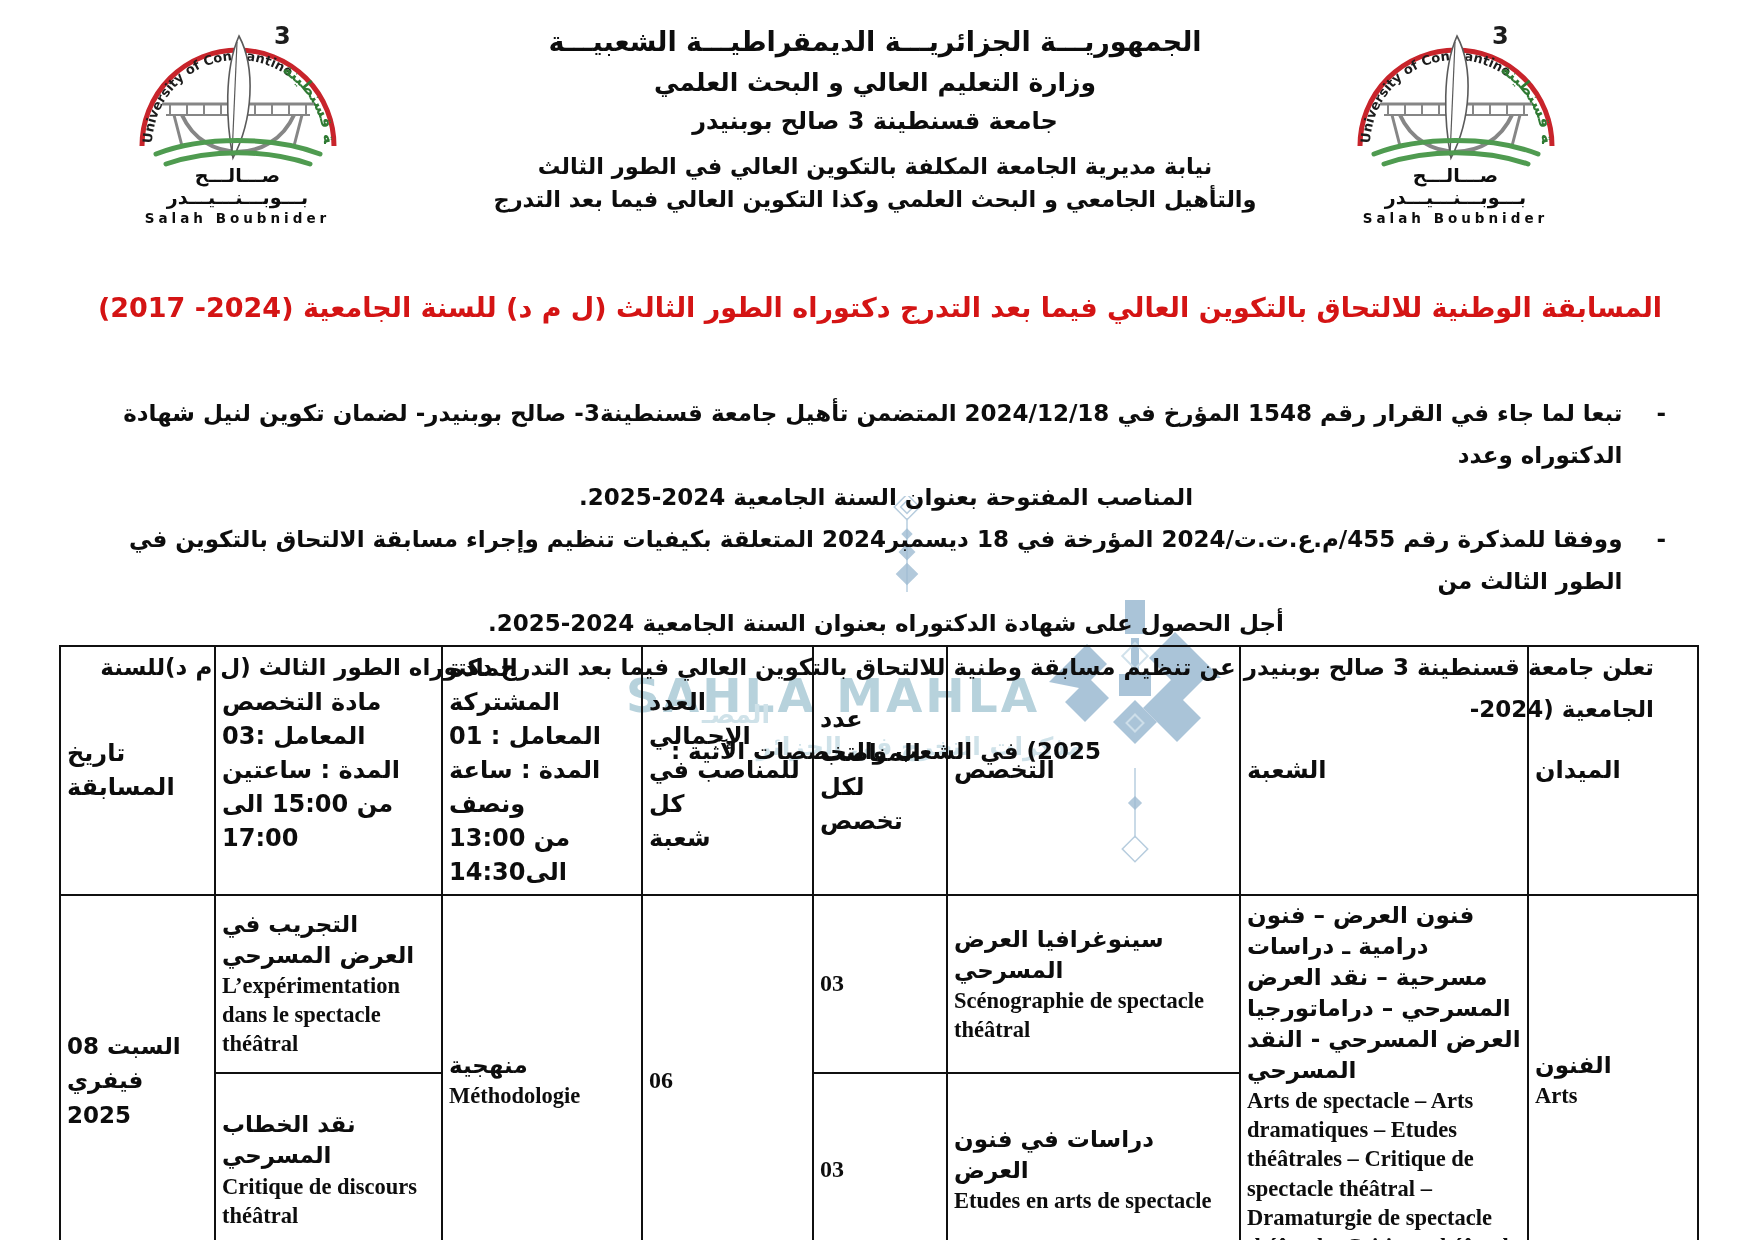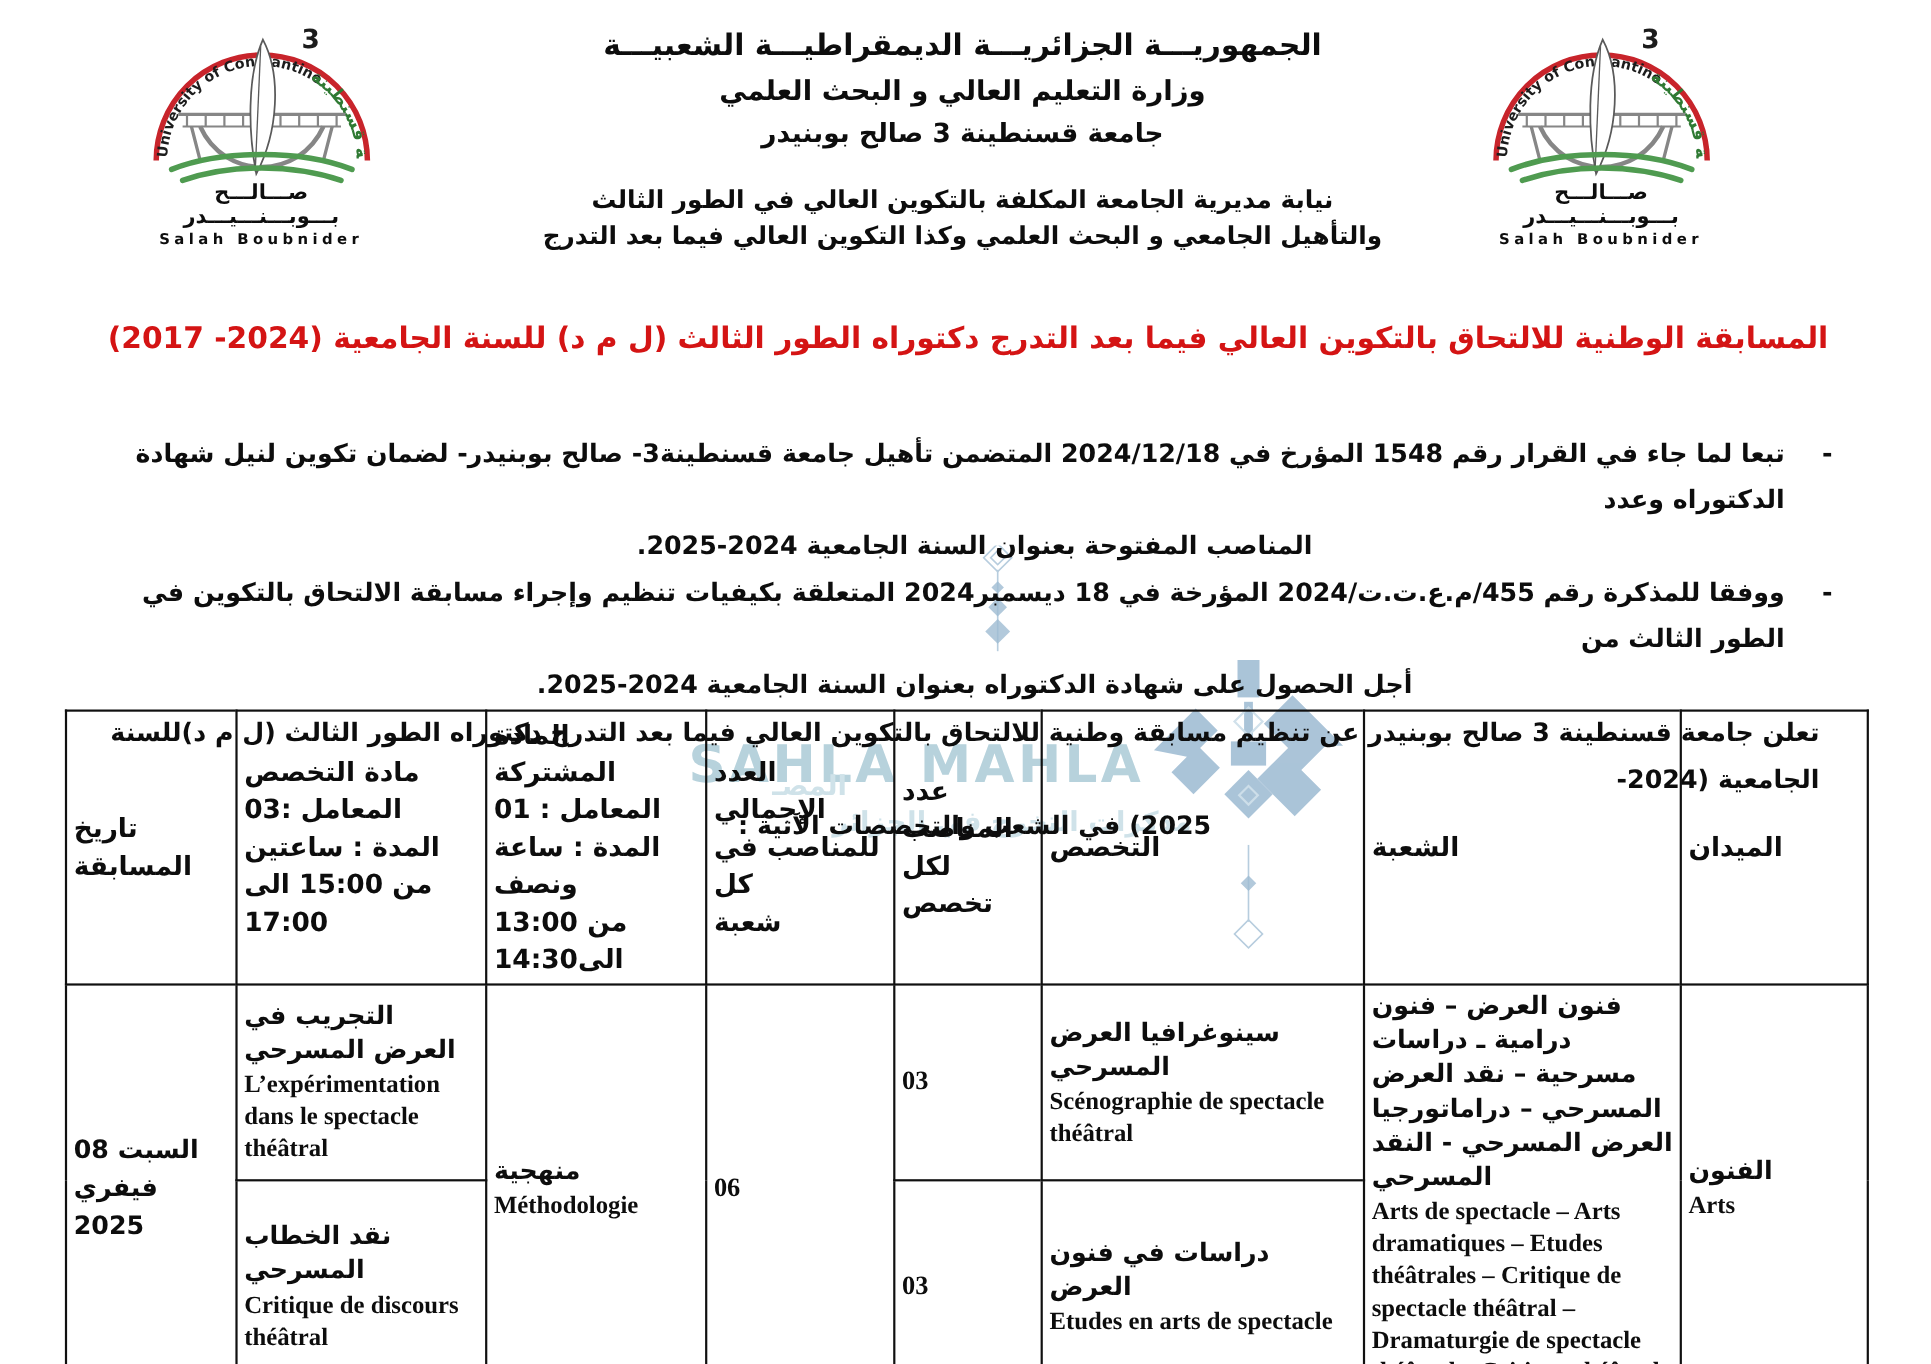--- a/index.html
+++ b/index.html
@@ -13,21 +13,21 @@
   .page{
     position:relative;width:1755px;height:1240px;background:#fff;overflow:hidden;
     font-family:"DejaVu Sans","Liberation Sans",sans-serif;color:#0d0d0d;
   }
   .ml{white-space:pre-line;}
   
   .hdr{position:absolute;left:400px;top:26px;width:950px;text-align:center;direction:rtl;font-weight:bold;}
   .hdr .l1{font-size:27px;letter-spacing:.5px;}
   .hdr .l2{font-size:25px;margin-top:11px;}
   .hdr .l3{font-size:24px;margin-top:10px;}
-  .hdr .l4{font-size:22.5px;margin-top:34px;}
+  .hdr .l4{font-size:22.5px;margin-top:18px;}
   .hdr .l5{font-size:22.5px;margin-top:7px;}
   
   .logo{position:absolute;width:215px;text-align:center;}
   .logo.left{left:130px;top:18px;}
   .logo.right{left:1348px;top:18px;}
   .logo svg{display:block;margin:0 auto;}
   .logo .cap-ar{font-size:19px;font-weight:bold;letter-spacing:1px;direction:rtl;margin-top:-4px;text-align:center;}
   .logo .cap-en{font-size:13.5px;font-weight:bold;letter-spacing:4px;margin-top:2px;}
   
   .doc-title{

